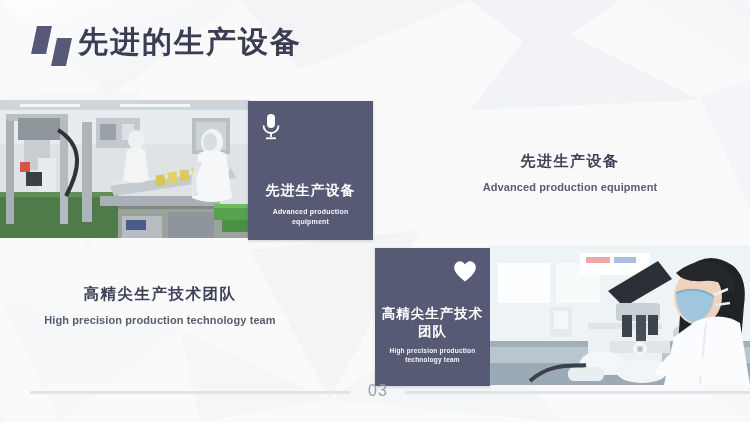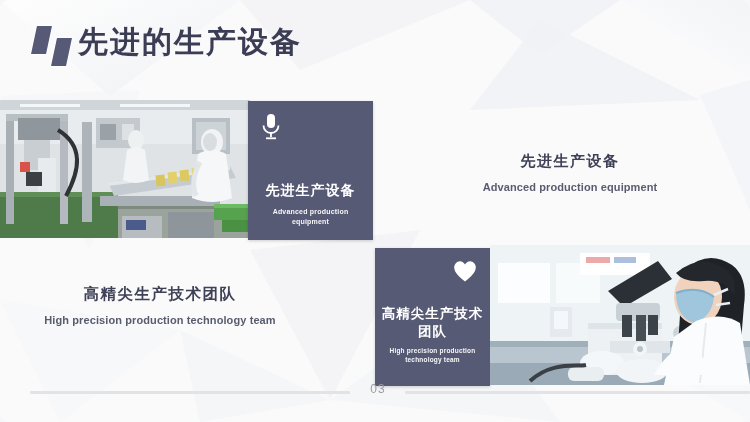--- a/index.html
+++ b/index.html
@@ -187,21 +187,21 @@
   }
   .rule-left  { left: 30px;  width: 320px; }
   .rule-right { left: 405px; width: 345px; }
 
   .page-num {
     position: absolute;
     left: 358px;
     top: 382px;
     width: 40px;
     text-align: center;
-    font-size: 12px;
+    font-size: 16px;
     color: #9a9ca6;
     letter-spacing: 1px;
   }
 </style>
 </head>
 <body>
 
 <div class="slide">
 
   <svg class="bg-svg" viewBox="0 0 750 422" preserveAspectRatio="none">

